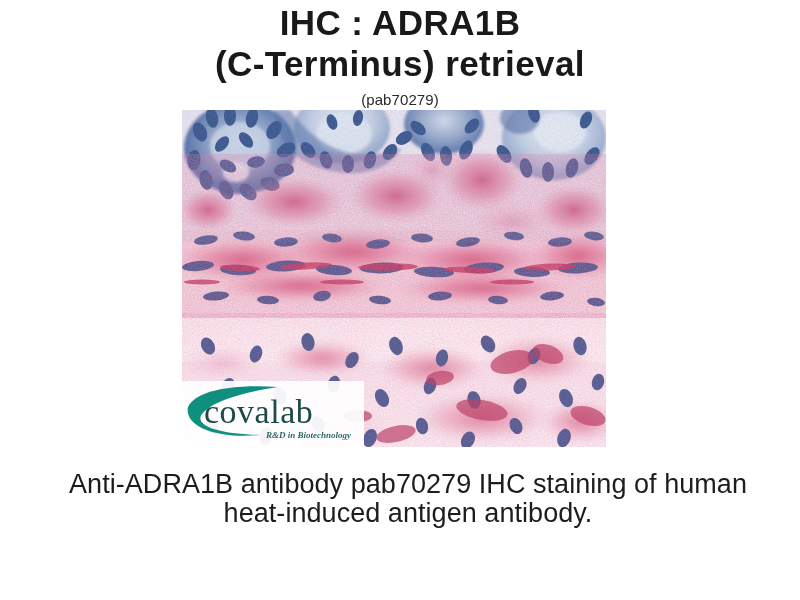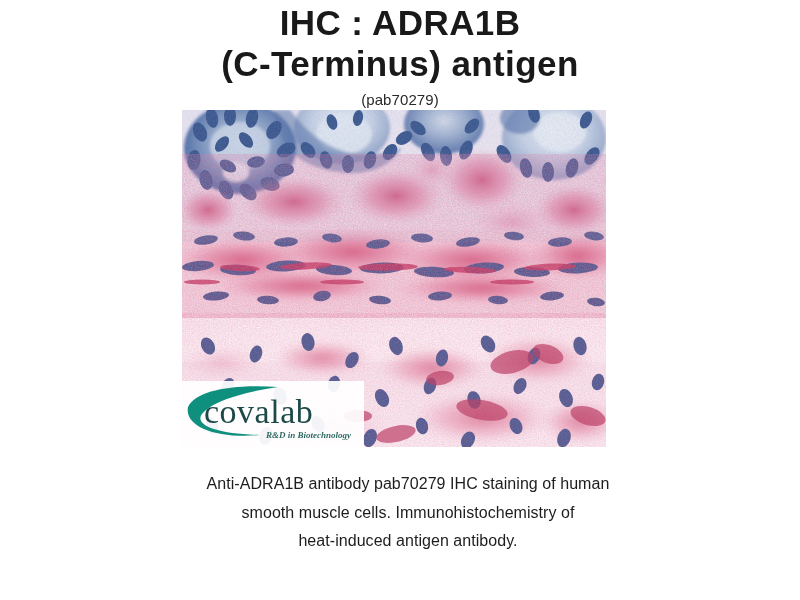--- a/index.html
+++ b/index.html
@@ -77,35 +77,35 @@
   
   .caption {
     position: absolute;
     left: 0;
     top: 470px;
     width: 800px;
     text-align: center;
     color: #1d1d1d;
   }
   .cap-line {
-    font-size: 16px;
+    font-size: 27px;
     line-height: 28.5px;
     white-space: nowrap;
     letter-spacing: 0.05px;
     padding-left: 16px;
   }
 </style>
 </head>
 <body>
 
 <div class="page">
 
   <div class="title-block">
     <div class="title-line l1">IHC : ADRA1B</div>
-    <div class="title-line l2">(C-Terminus) antigen</div>
+    <div class="title-line l2">(C-Terminus) retrieval</div>
     <div class="title-sub">(pab70279)</div>
   </div>
 
   <div class="micro-wrap">
     <svg class="micro-svg" viewBox="0 0 424 337" preserveAspectRatio="none">
       <defs>
 
         <linearGradient id="base" x1="0" y1="0" x2="0" y2="1">
           <stop offset="0%" stop-color="#e9e3ef"></stop>
           <stop offset="32%" stop-color="#f3e6ed"></stop>
@@ -368,17 +368,16 @@
 
         <text x="22" y="42" font-family="Liberation Serif, serif" font-size="34" fill="#1c4a48" letter-spacing="0.5">covalab</text>
 
         <text x="84" y="57" font-family="Liberation Serif, serif" font-size="9" font-style="italic" font-weight="bold" fill="#2e6a63">R&amp;D in Biotechnology</text>
       </svg>
     </div>
   </div>
 
   <div class="caption">
     <div class="cap-line">Anti-ADRA1B antibody pab70279 IHC staining of human</div>
-    <div class="cap-line">smooth muscle cells. Immunohistochemistry of</div>
     <div class="cap-line">heat-induced antigen antibody.</div>
   </div>
 
 </div>
 
 </body></html>

